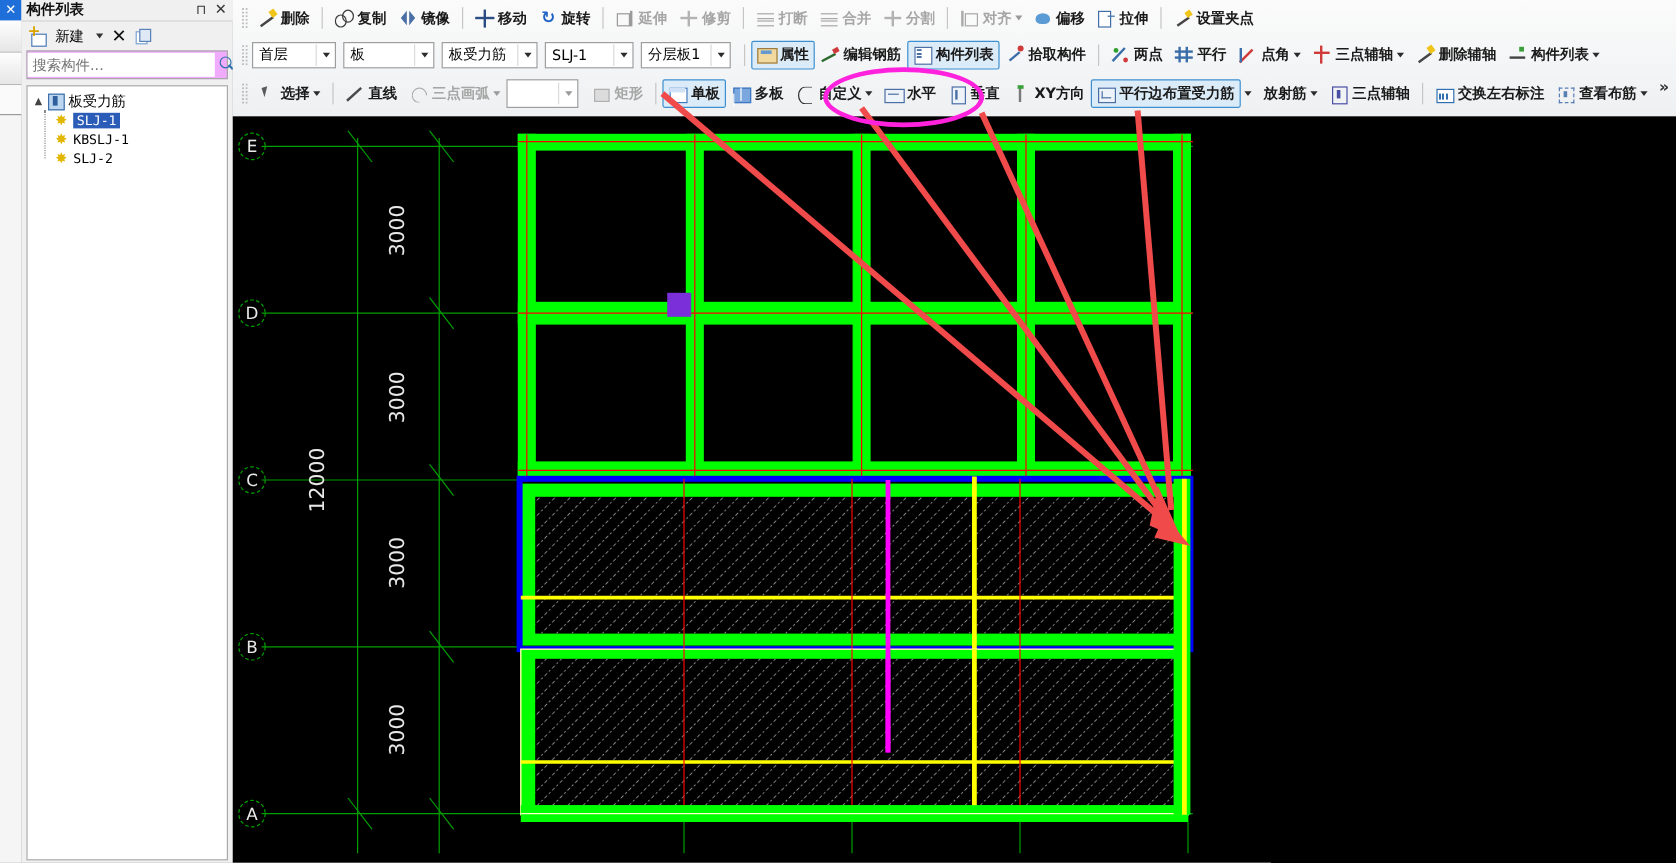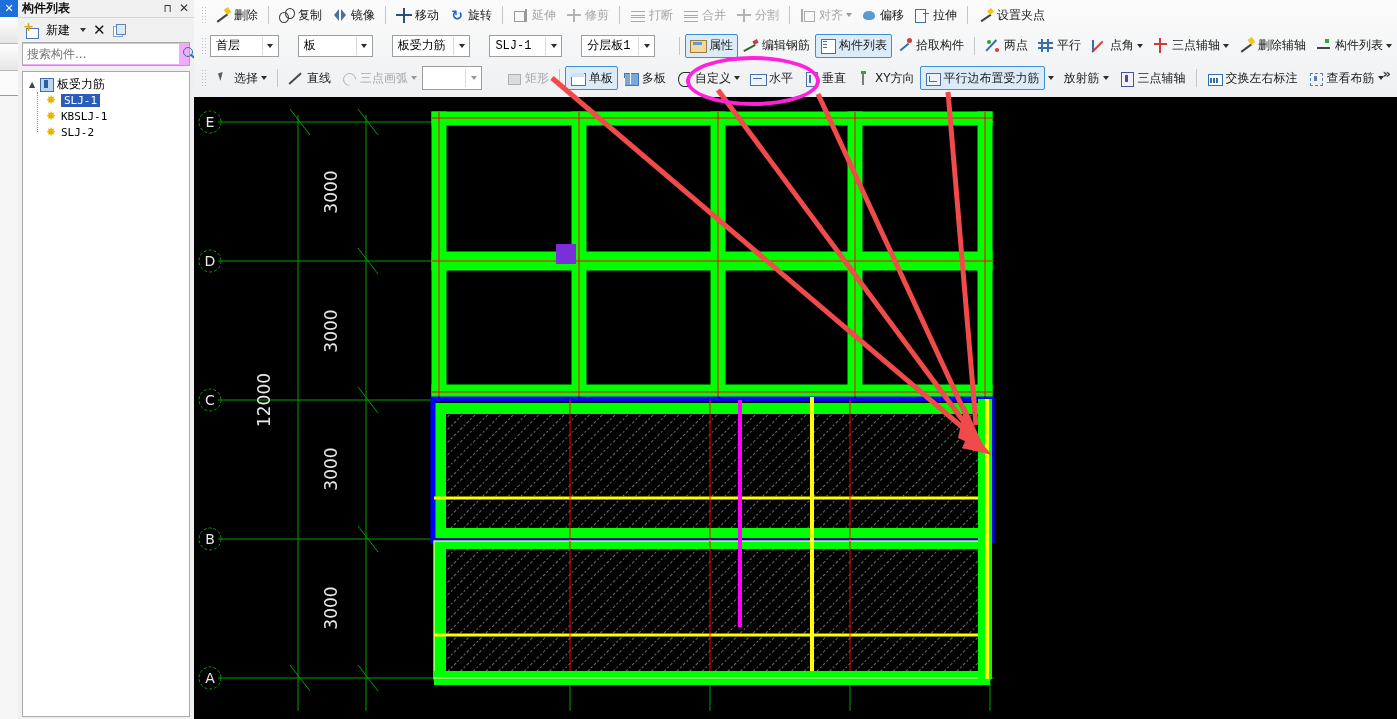--- a/index.html
+++ b/index.html
@@ -82,25 +82,25 @@
     border-bottom:1px solid #a8a8a8;}
   .tbrow{display:flex;align-items:center;height:30px;padding-left:4px;white-space:nowrap;}
   .tbrow.r2{height:31px;}
   .tbrow.r3{height:34px;}
   .grip{width:6px;height:18px;margin:0 3px;
     background-image:radial-gradient(#b6b6b6 40%,transparent 41%);
     background-size:3px 3px;opacity:.9;}
   .sep{width:1px;height:18px;background:#c6c6c6;margin:0 5px;}
   .tbtn{display:flex;align-items:center;gap:3px;height:22px;padding:0 4px;
     border:1px solid transparent;border-radius:2px;cursor:default;}
-  .tbtn .lbl{font-size:12px;color:#1a1a1a;}
+  .tbtn .lbl{font-size:12px;color:#1a1a1a;font-weight:bold;}
   .tbtn.dis .lbl{color:#a6a6a6;}
   .tbtn.act{border:1px solid #3c8fd0;background:#dcebf8;}
   .combo{height:20px;border:1px solid #9e9e9e;background:#fff;display:flex;
-    align-items:center;margin-right:19px;font-family:Liberation Mono, monospace;}
+    align-items:center;margin-right:6px;}
   .combo .cv{font-size:12px;padding:0 4px 0 5px;white-space:nowrap;}
   .combo .cb{width:15px;height:18px;display:flex;align-items:center;justify-content:center;
     border-left:1px solid #dadada;}
   .chev{width:0;height:0;border-left:3.5px solid transparent;border-right:3.5px solid transparent;
     border-top:4px solid #2b2b2b;}
   .chev.dis{border-top-color:#9a9a9a;}
   .more{position:absolute;right:6px;top:66px;font-size:13px;font-weight:bold;color:#333;}
 
   
   .ibox{width:16px;height:15px;position:relative;display:inline-block;}

